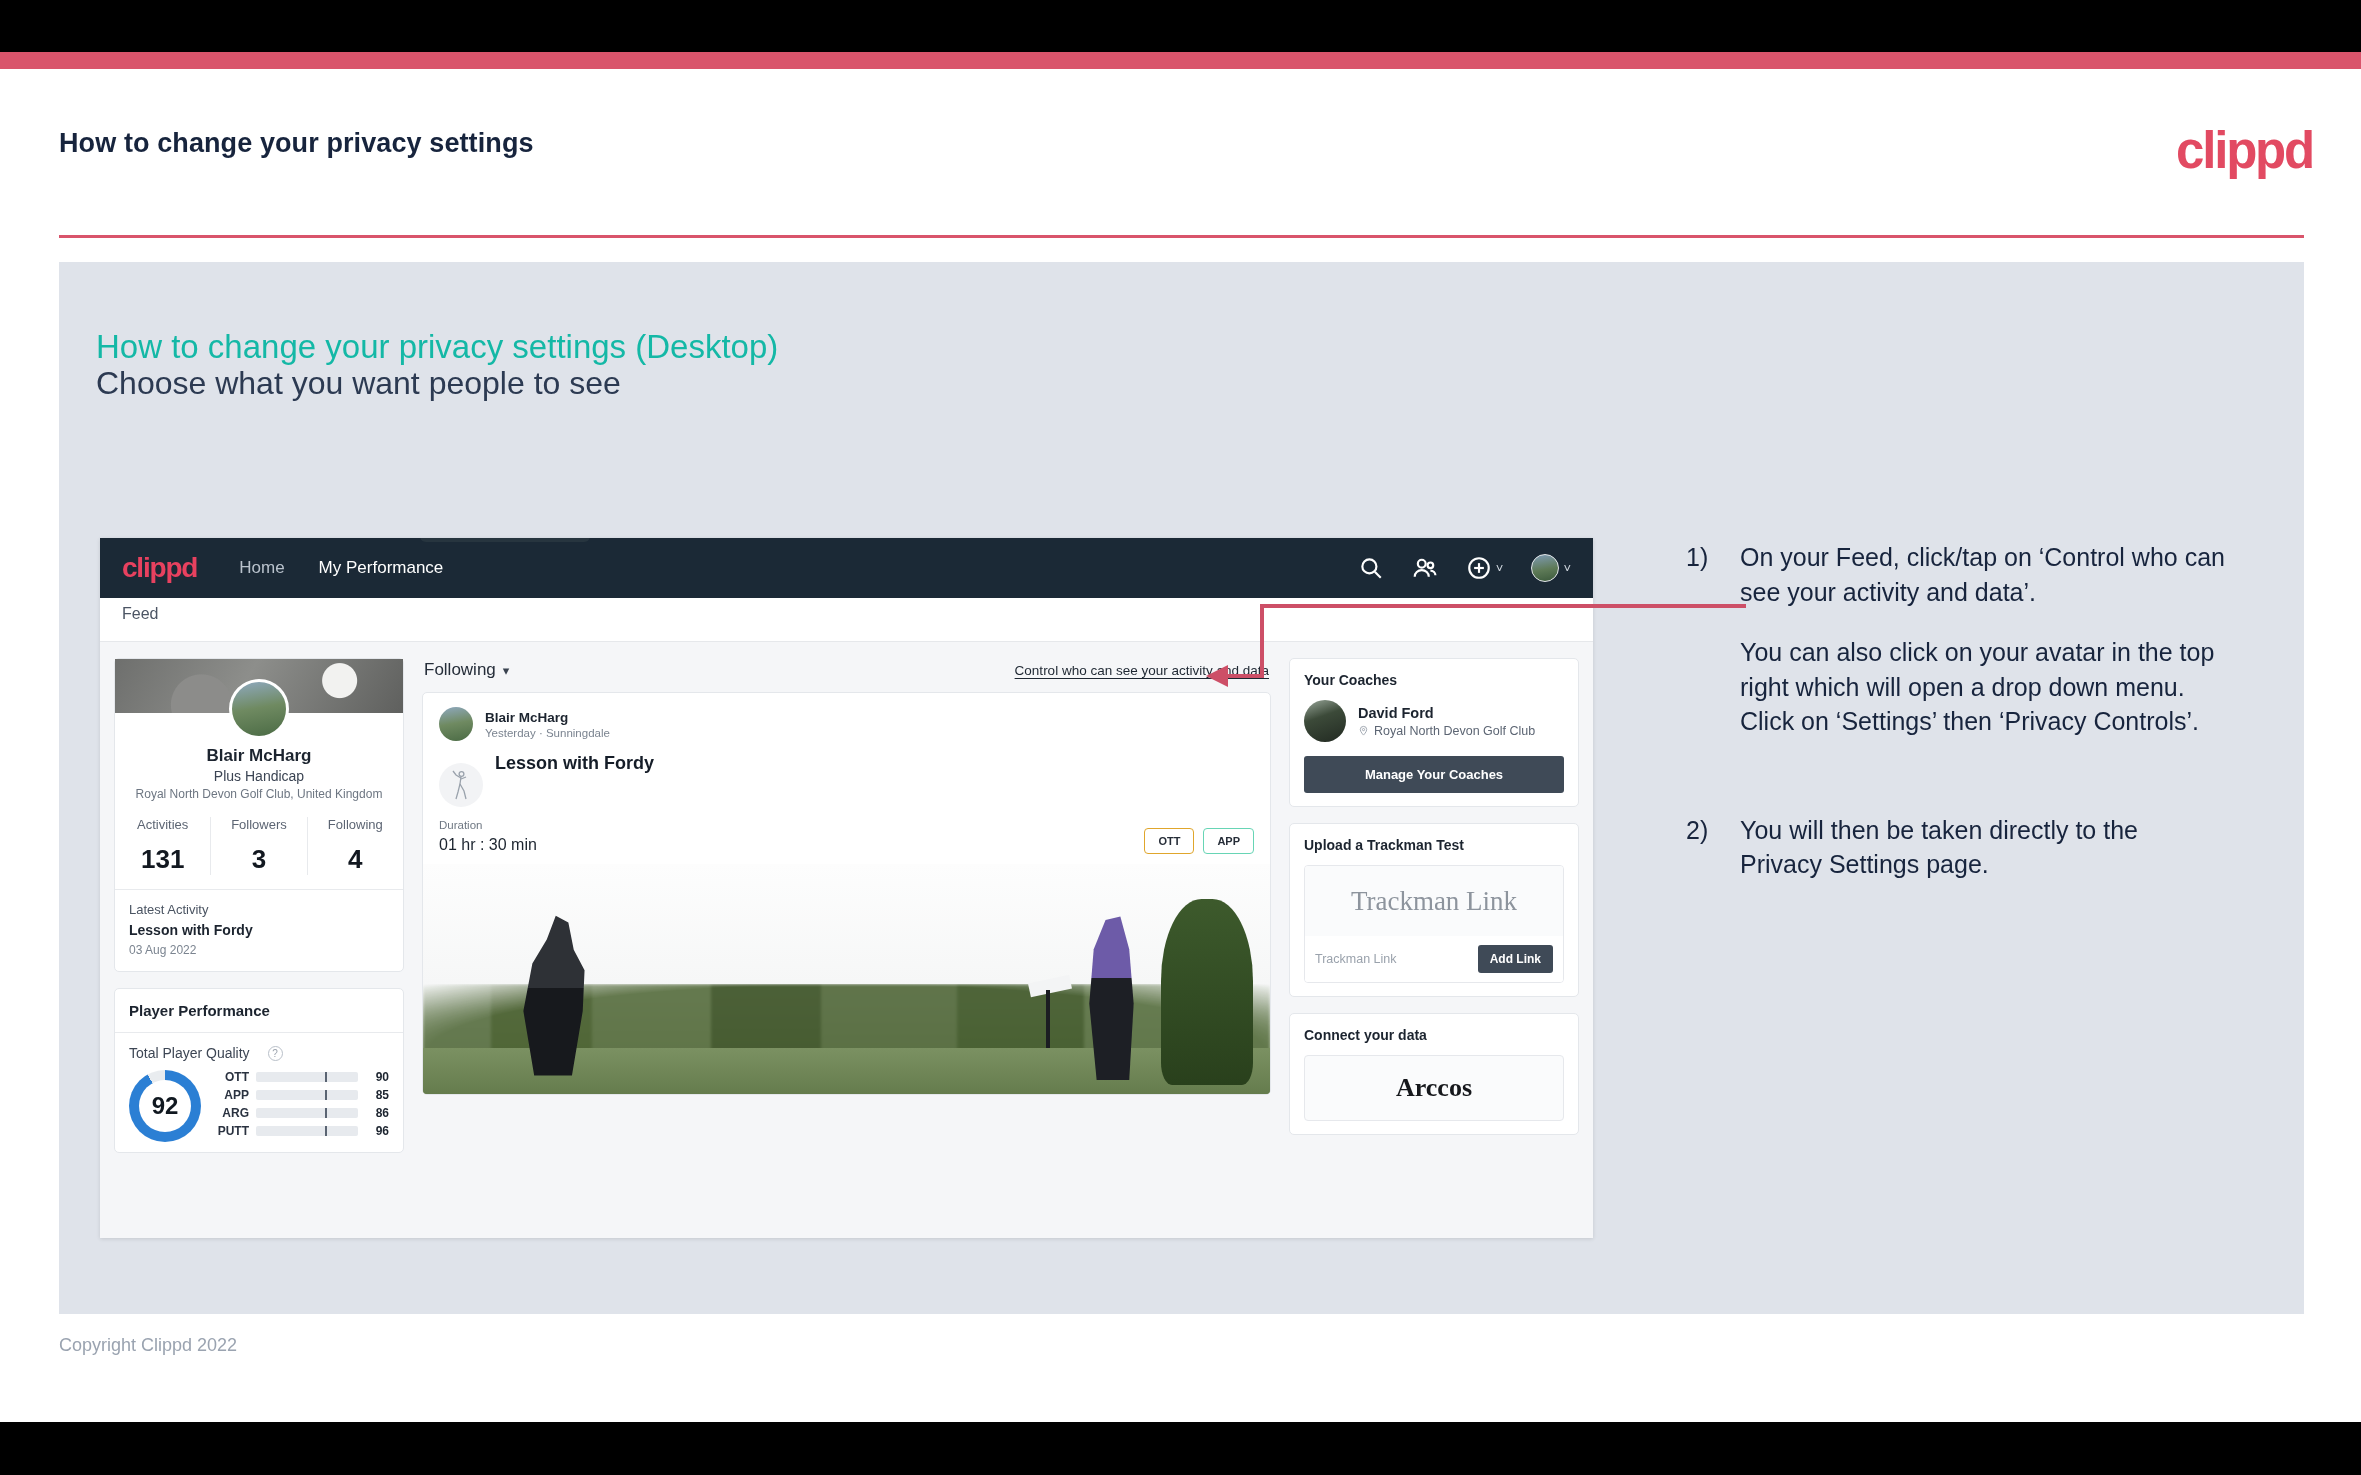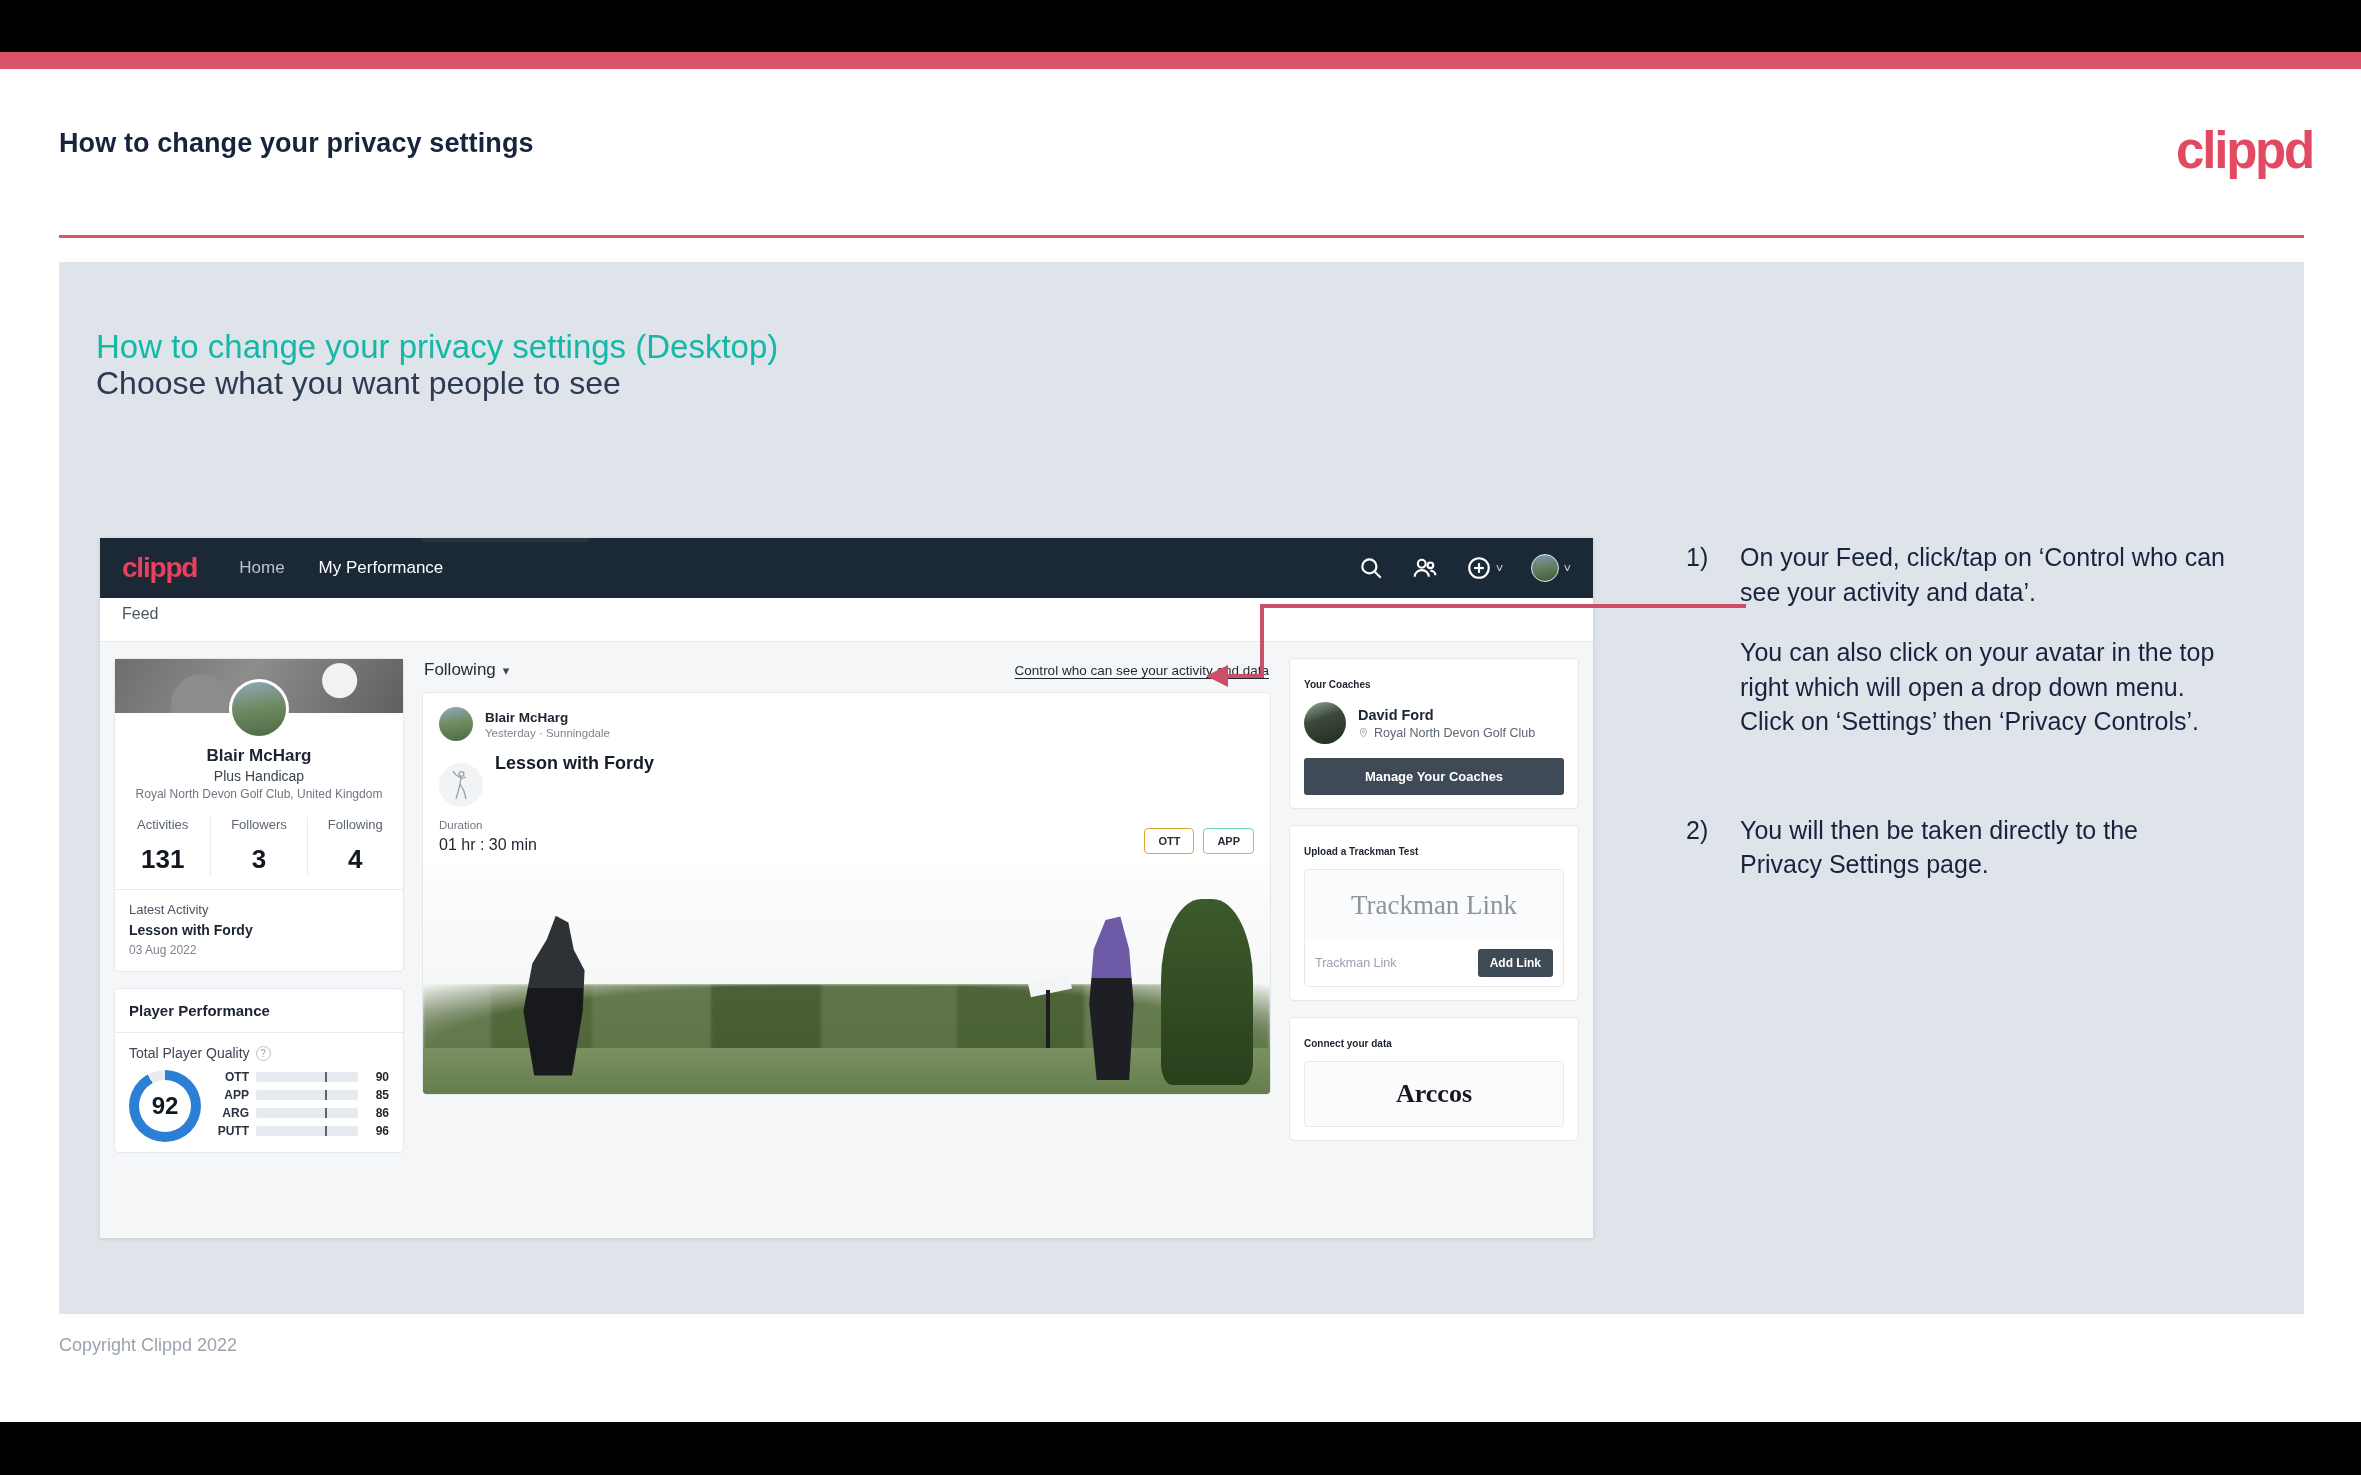--- a/index.html
+++ b/index.html
@@ -127,21 +127,21 @@
   .stat-value { font-size:26px; font-weight:700; color:#121820; margin-top:12px; }
   .divider { height:1px; background:#e8eaed; }
   .latest { padding: 12px 14px 14px; }
   .latest-h { font-size:13px; color:#4a5462; }
   .latest-t { font-size:14px; font-weight:700; color:#1c242f; margin-top:5px; }
   .latest-d { font-size:12px; color:#7b8490; margin-top:5px; }
 
   .perf-card { margin-top: 16px; }
   .perf-head { padding: 13px 14px; font-size:15px; font-weight:700; color:#1c242f; border-bottom:1px solid #e8eaed; }
   .perf-body { padding: 12px 14px 10px; }
-  .tpq-row { display:flex; align-items:flex-end; gap:6px; font-size:14px; color:#3d4654; }
+  .tpq-row { display:flex; align-items:flex-end; gap:18px; font-size:14px; color:#3d4654; }
   .qmark {
     width:15px;height:15px;border-radius:50%;border:1.4px solid #b9c0c9;color:#9aa2ac;
     font-size:10px;line-height:13px;text-align:center;
   }
   .perf-main { display:flex; align-items:center; gap:10px; margin-top:9px; }
   .donut {
     width: 72px; height: 72px; border-radius: 50%; flex:0 0 72px;
     background: conic-gradient(#2b7fd4 0 92%, #e9ecef 92% 100%);
     display:flex; align-items:center; justify-content:center; position:relative;
   }
@@ -207,21 +207,21 @@
     clip-path: polygon(26% 100%, 16% 58%, 22% 28%, 38% 12%, 58% 10%, 70% 28%, 76% 58%, 70% 100%);
   }
   .pp-bush { position:absolute; right:2%; bottom:4%; width:92px; height:186px;
     background: linear-gradient(#3d5a2c,#29401c); border-radius: 44% 44% 12% 12%; filter: blur(.6px); }
   .pp-stand { position:absolute; right:26%; bottom:20%; width:4px; height:58px; background:#1b1d22; }
   .pp-stand-top { position:absolute; right:23.5%; bottom:44%; width:42px; height:14px; background:#f3f4f5; transform: rotate(-12deg); }
 
   
   .col-right { width: 290px; flex: 0 0 290px; }
   .rcard { background:#fff; border:1px solid #e4e7eb; border-radius:5px; padding: 13px 14px; margin-bottom:16px; }
-  .rcard-title { font-size:10px; font-weight:700; color:#1c242f;margin-top:7px; }
+  .rcard-title { font-size:14px; font-weight:700; color:#1c242f; }
   .coach-row { display:flex; gap:12px; align-items:center; margin-top:12px; }
   .coach-av { width:42px;height:42px;border-radius:50%;flex:0 0 42px;
     background: linear-gradient(160deg,#9aa89b 0%, #3c4a39 40%, #222a22 100%); }
   .coach-name { font-size:14.5px; font-weight:700; color:#1c242f; }
   .coach-club { font-size:12.5px; color:#5c6573; margin-top:3px; display:flex; gap:5px; align-items:center; }
   .pin { width:11px; height:11px; color:#9aa2ac; }
   .btn-dark {
     display:block; width:100%; margin-top:14px; padding: 11px 16px;
     background:#3f4a57; color:#fff; font-size:13px; font-weight:700;
     border:none; border-radius:3px; text-align:center; cursor:pointer;

